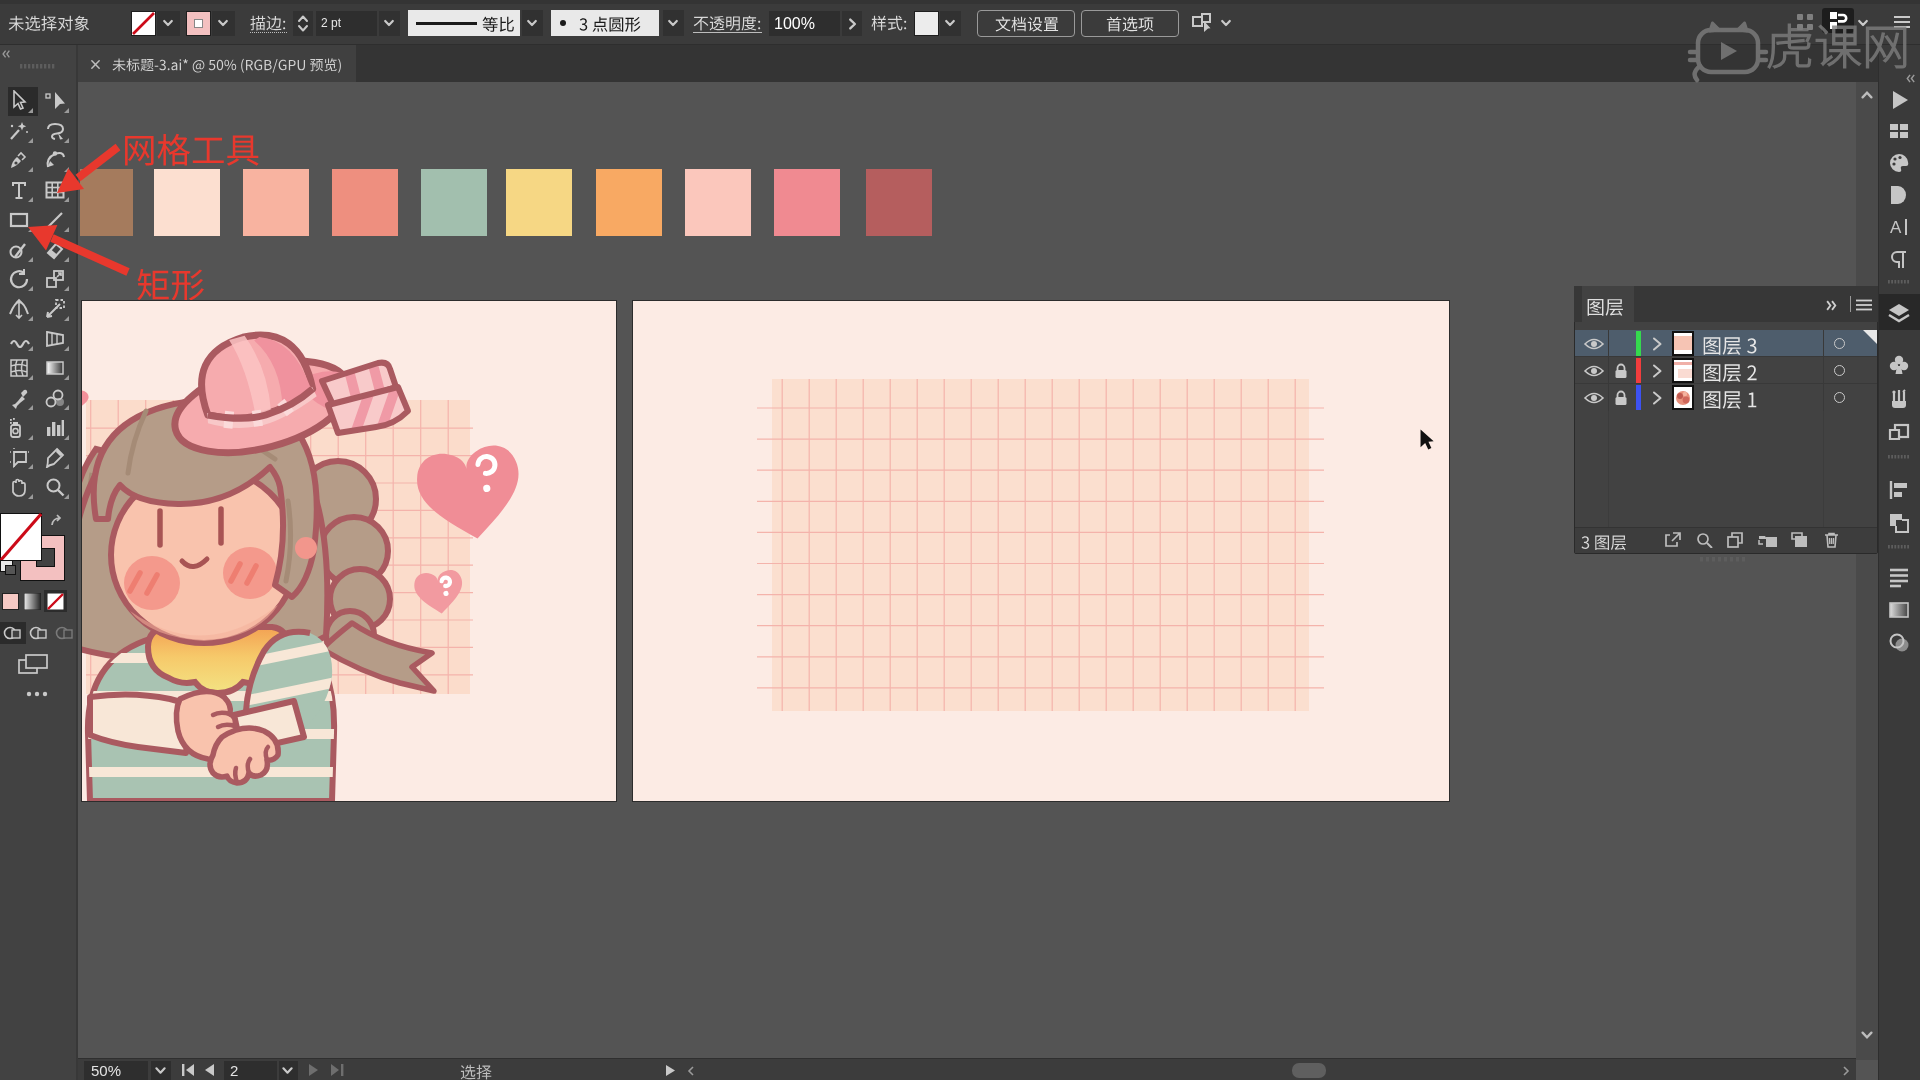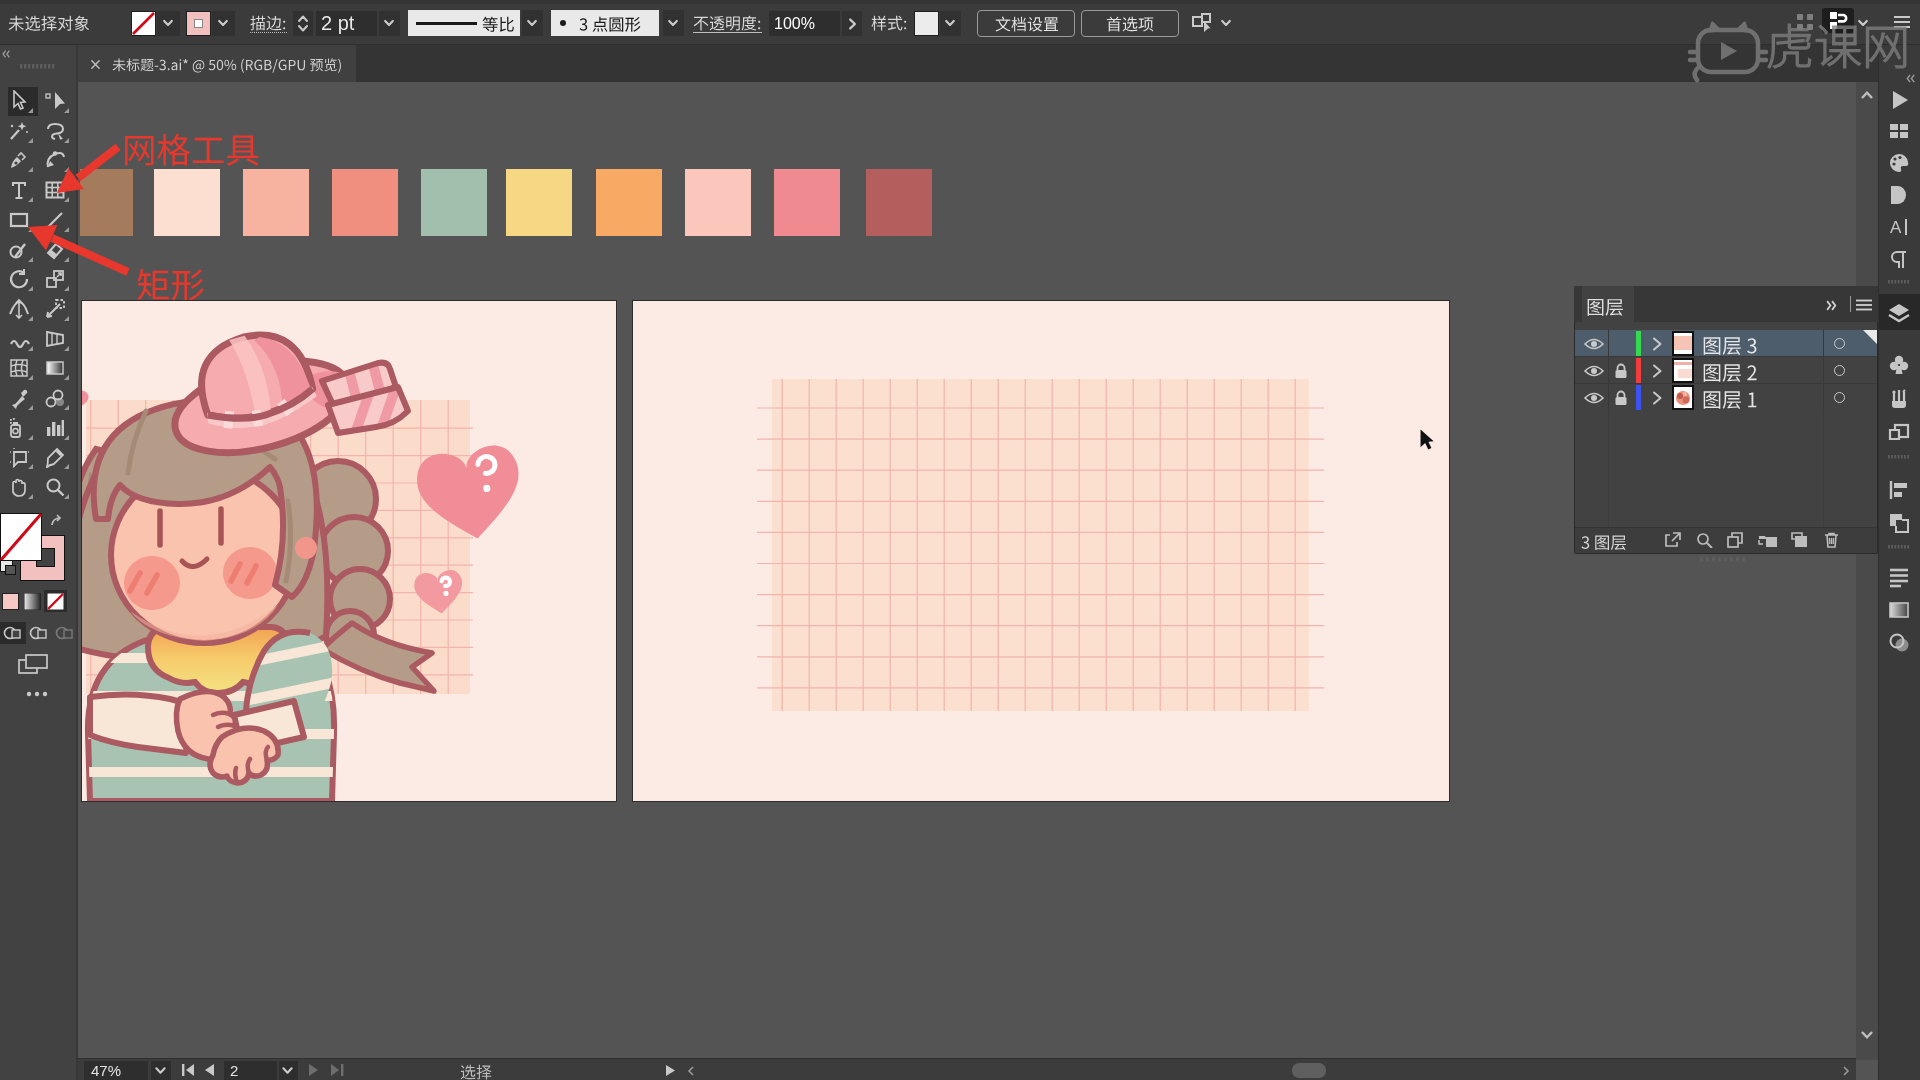--- a/index.html
+++ b/index.html
@@ -33,21 +33,21 @@
       <g transform="translate(0,101) scale(1.0)">
         <path d="M74.8 -84.0V-69.6H56.9V-84.0H49.7V-69.6H35.8V-62.8H49.7V-49.7H56.9V-62.8H74.8V-49.7H82.0V-62.8H95.2V-69.6H82.0V-84.0ZM47.1 -18.1H62.2V-4.0H47.1ZM47.1 -24.7V-38.5H62.2V-24.7ZM84.4 -18.1V-4.0H69.0V-18.1ZM84.4 -24.7H69.0V-38.5H84.4ZM40.2 -45.2V7.8H47.1V2.7H84.4V7.3H91.6V-45.2ZM16.3 -83.9V-63.8H4.2V-56.8H16.3V-34.8C11.2 -33.2 6.5 -31.9 2.8 -30.9L4.7 -23.5L16.3 -27.3V-1.4C16.3 0.0 15.8 0.4 14.6 0.4C13.4 0.5 9.5 0.5 5.1 0.4C6.1 2.4 7.0 5.5 7.3 7.3C13.6 7.4 17.5 7.1 19.9 5.9C22.4 4.8 23.3 2.7 23.3 -1.4V-29.6L34.3 -33.2L33.3 -40.1L23.3 -37.0V-56.8H34.0V-63.8H23.3V-83.9Z M108.2 -78.4C113.7 -73.2 120.4 -65.9 123.6 -61.2L129.7 -66.0C126.4 -70.5 119.5 -77.5 114.0 -82.5ZM155.3 -82.5C155.2 -76.9 155.1 -71.4 154.8 -66.1H134.2V-58.9H154.3C152.6 -39.7 147.6 -23.7 131.3 -14.0C133.3 -12.7 135.6 -10.3 136.7 -8.5C154.4 -19.7 160.0 -37.5 162.1 -58.9H184.3C183.0 -30.8 181.6 -19.8 179.1 -17.1C178.1 -16.0 177.0 -15.8 175.1 -15.9C172.8 -15.9 167.2 -15.9 161.3 -16.4C162.7 -14.2 163.7 -11.0 163.9 -8.7C169.4 -8.5 175.1 -8.3 178.1 -8.6C181.5 -8.9 183.7 -9.7 185.8 -12.3C189.2 -16.4 190.6 -28.5 192.0 -62.5C192.1 -63.5 192.1 -66.1 192.1 -66.1H162.6C162.9 -71.4 163.1 -76.9 163.2 -82.5ZM124.8 -50.1H104.2V-42.7H117.3V-11.6C112.9 -9.8 107.8 -5.1 102.4 0.9L108.0 8.2C112.9 1.2 117.6 -5.2 120.8 -5.2C123.0 -5.2 126.4 -1.6 130.6 1.2C137.8 5.8 146.3 6.9 159.3 6.9C169.4 6.9 187.9 6.3 195.0 5.8C195.2 3.5 196.4 -0.5 197.4 -2.6C187.3 -1.5 172.0 -0.6 159.6 -0.6C147.9 -0.6 139.1 -1.3 132.5 -5.6C129.0 -7.8 126.7 -9.8 124.8 -11.0Z M213.9 -39.0C217.5 -39.0 220.5 -41.8 220.5 -46.0C220.5 -50.1 217.5 -53.0 213.9 -53.0C210.2 -53.0 207.3 -50.1 207.3 -46.0C207.3 -41.8 210.2 -39.0 213.9 -39.0ZM213.9 1.3C217.5 1.3 220.5 -1.5 220.5 -5.6C220.5 -9.8 217.5 -12.6 213.9 -12.6C210.2 -12.6 207.3 -9.8 207.3 -5.6C207.3 -1.5 210.2 1.3 213.9 1.3Z" fill="#d8d8d8" transform="scale(1.0)"></path>
       </g>
     </svg>
 <div class="abs" style="left:250px;top:32px;width:37px;height:0;border-bottom:1px dotted #bdbdbd"></div>
 <div class="abs" style="left:293px;top:11px;width:20px;height:25px;background:#313131"></div>
 <svg class="abs" style="left:296px;top:14px" width="14" height="19" viewBox="0 0 14 19">
       <path d="M3 7 L7 2.5 L11 7" fill="none" stroke="#c9c9c9" stroke-width="2" stroke-linecap="round" stroke-linejoin="round"></path>
       <path d="M3 12 L7 16.5 L11 12" fill="none" stroke="#c9c9c9" stroke-width="2" stroke-linecap="round" stroke-linejoin="round"></path>
     </svg>
-<div class="abs" style="left:316px;top:11px;width:61px;height:25px;background:#2e2e2e;color:#e8e8e8;font-size:20px;line-height:25px;padding-left:5px">2 pt</div>
+<div class="abs" style="left:316px;top:11px;width:61px;height:25px;background:#2e2e2e;color:#e8e8e8;font-size:12px;line-height:25px;padding-left:5px">2 pt</div>
 <div class="abs" style="left:379px;top:11px;width:21px;height:25px;background:#313131"></div>
 <svg class="abs" style="left:383px;top:17px" width="12" height="12" viewBox="0 0 12 12">
       <path d="M2.2 4 L6 8 L9.8 4" fill="none" stroke="#c9c9c9" stroke-width="2.2" stroke-linecap="round" stroke-linejoin="round"></path>
     </svg>
 <div class="abs" style="left:408px;top:10px;width:112px;height:26px;background:#e9e9e9"></div>
 <div class="abs" style="left:416px;top:22px;width:61px;height:3px;background:#1a1a1a"></div>
 <svg style="position:absolute;left:482.0px;top:13.9px;overflow:visible" width="32.8" height="18.0" viewBox="0 0 200.0 110">
       <g transform="translate(0,101) scale(1.0)">
         <path d="M57.8 -84.5C54.9 -76.0 49.5 -68.0 43.3 -62.8L46.0 -61.1V-54.2H14.7V-47.9H46.0V-38.9H4.8V-32.3H66.5V-23.5H8.0V-16.9H66.5V-1.0C66.5 0.4 66.0 0.8 64.2 0.9C62.4 1.0 56.5 1.0 49.7 0.8C50.8 2.8 52.1 5.8 52.5 7.9C60.7 7.9 66.3 7.8 69.7 6.8C73.1 5.6 74.1 3.5 74.1 -0.9V-16.9H92.9V-23.5H74.1V-32.3H95.6V-38.9H53.7V-47.9H86.1V-54.2H53.7V-61.1H52.1C54.3 -63.5 56.4 -66.2 58.3 -69.2H65.1C68.1 -65.3 71.0 -60.6 72.2 -57.3L78.7 -60.1C77.6 -62.7 75.5 -66.0 73.2 -69.2H94.5V-75.6H61.9C63.1 -77.9 64.1 -80.3 65.0 -82.8ZM22.3 -12.6C28.8 -8.3 36.0 -1.9 39.3 2.8L45.1 -1.9C41.7 -6.6 34.3 -12.8 27.8 -16.9ZM18.6 -84.5C15.2 -75.6 9.6 -66.9 3.3 -61.0C5.1 -60.1 8.2 -58.0 9.6 -56.8C12.9 -60.1 16.1 -64.4 19.1 -69.2H23.1C25.0 -65.3 26.8 -60.8 27.4 -57.8L34.1 -60.3C33.5 -62.6 32.1 -66.0 30.6 -69.2H48.8V-75.6H22.6C23.7 -77.9 24.8 -80.2 25.7 -82.6Z M112.5 7.2C114.8 5.5 118.5 3.9 145.9 -5.0C145.5 -6.8 145.3 -10.2 145.4 -12.6L120.8 -5.0V-45.6H145.6V-53.1H120.8V-82.9H112.9V-6.9C112.9 -2.6 110.5 -0.3 108.8 0.7C110.1 2.2 111.9 5.4 112.5 7.2ZM153.4 -83.5V-8.7C153.4 2.4 156.1 5.4 165.7 5.4C167.6 5.4 179.1 5.4 181.1 5.4C191.3 5.4 193.3 -1.5 194.2 -21.5C192.1 -22.0 188.9 -23.5 187.0 -25.0C186.3 -6.5 185.6 -1.8 180.6 -1.8C178.0 -1.8 168.5 -1.8 166.5 -1.8C162.0 -1.8 161.1 -2.8 161.1 -8.5V-37.7C172.2 -44.0 184.1 -51.6 192.8 -59.0L186.5 -65.6C180.4 -59.3 170.7 -51.6 161.1 -45.7V-83.5Z" fill="#1a1a1a" transform="scale(1.0)"></path>
       </g>
@@ -922,21 +922,21 @@
           <stop offset="1" stop-color="#444"></stop>
         </linearGradient>
       </defs>
       <rect x="3" y="5" width="18" height="14" fill="url(#dg)" stroke="#c5c5c5" stroke-width="1.6"></rect>
     </svg>
 <svg class="abs" style="left:1887px;top:631px" width="24" height="24" viewBox="0 0 24 24">
       <circle cx="10" cy="10" r="6.5" fill="none" stroke="#c5c5c5" stroke-width="2"></circle>
       <circle cx="15" cy="14" r="6.5" fill="#c5c5c5" opacity=".6"></circle>
     </svg>
 <div class="abs" style="left:78px;top:1058px;width:1778px;height:22px;background:#3c3c3c;border-top:1px solid #2f2f2f"></div>
-<div class="abs" style="left:84px;top:1061px;width:64px;height:19px;background:#2e2e2e;color:#e4e4e4;font-size:15px;line-height:19px;padding-left:7px">47%</div>
+<div class="abs" style="left:84px;top:1061px;width:64px;height:19px;background:#2e2e2e;color:#e4e4e4;font-size:15px;line-height:19px;padding-left:7px">50%</div>
 <div class="abs" style="left:151px;top:1061px;width:20px;height:19px;background:#2e2e2e"></div>
 <svg class="abs" style="left:154px;top:1064px" width="13" height="13" viewBox="0 0 12 12">
       <path d="M2.2 4 L6 8 L9.8 4" fill="none" stroke="#c9c9c9" stroke-width="2" stroke-linecap="round" stroke-linejoin="round"></path>
     </svg>
 <svg class="abs" style="left:180px;top:1063px" width="16" height="14" viewBox="0 0 16 14">
       <g fill="#c9c9c9">
         <rect x="2" y="1" width="2.4" height="12"></rect>
         <path d="M14 1 L6 7 L14 13 Z"></path>
       </g>
     </svg>

